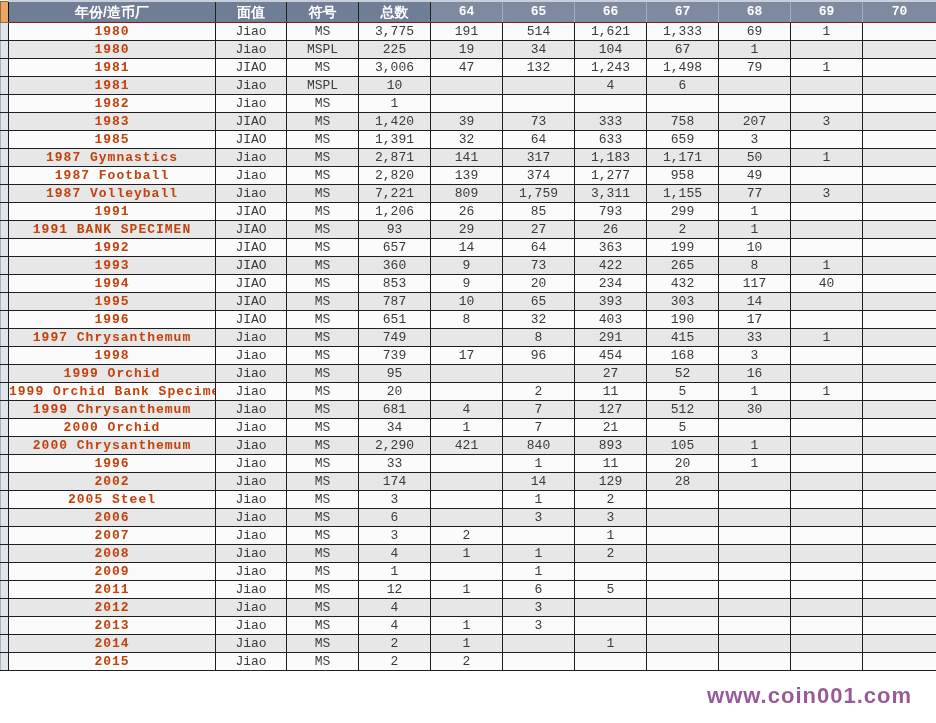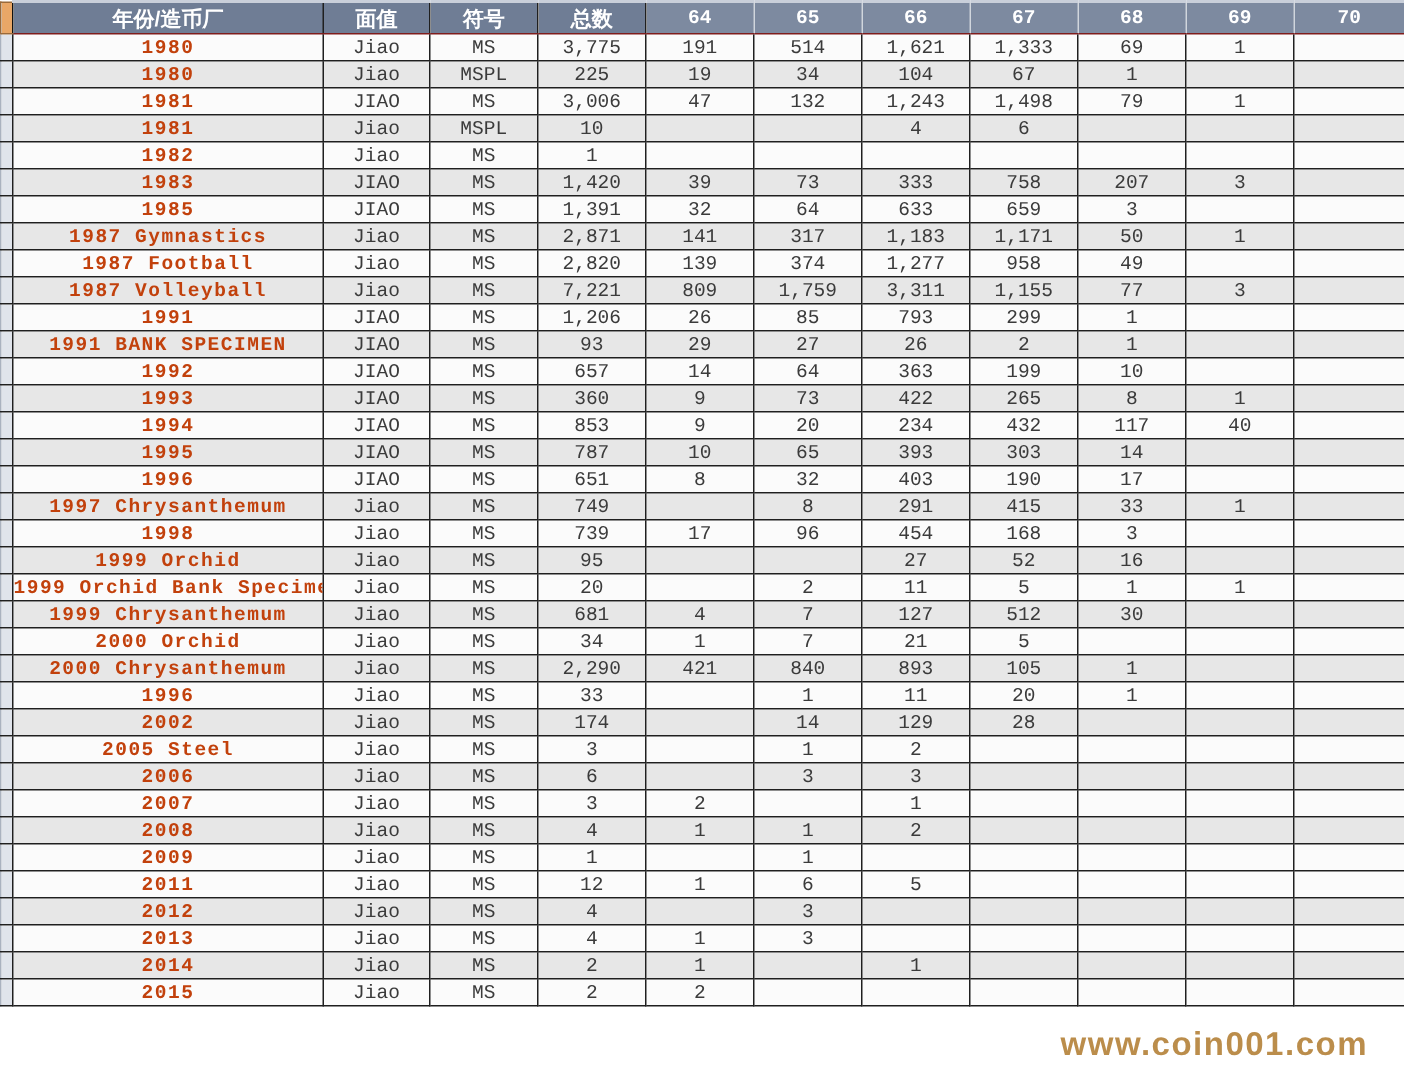--- a/index.html
+++ b/index.html
@@ -41,21 +41,21 @@
   tr.odd td.stub, tr.alt td.stub{background:#e0e4eb;}
   
   td.c0{
     color:#c2410c;font-weight:bold;letter-spacing:1px;margin-left:12px;
   }
   
   .watermark{
     position:absolute;right:24px;top:683px;
     font-family:"Liberation Sans","DejaVu Sans",sans-serif;
     font-weight:bold;font-size:22px;letter-spacing:1px;
-    color:#a16207;opacity:0.72;pointer-events:none;
+    color:#701a75;opacity:0.72;pointer-events:none;
   }
 </style>
 </head>
 <body>
 
 <table>
   <colgroup>
     <col style="width:8px">
     <col style="width:207px">
     <col style="width:71px">

